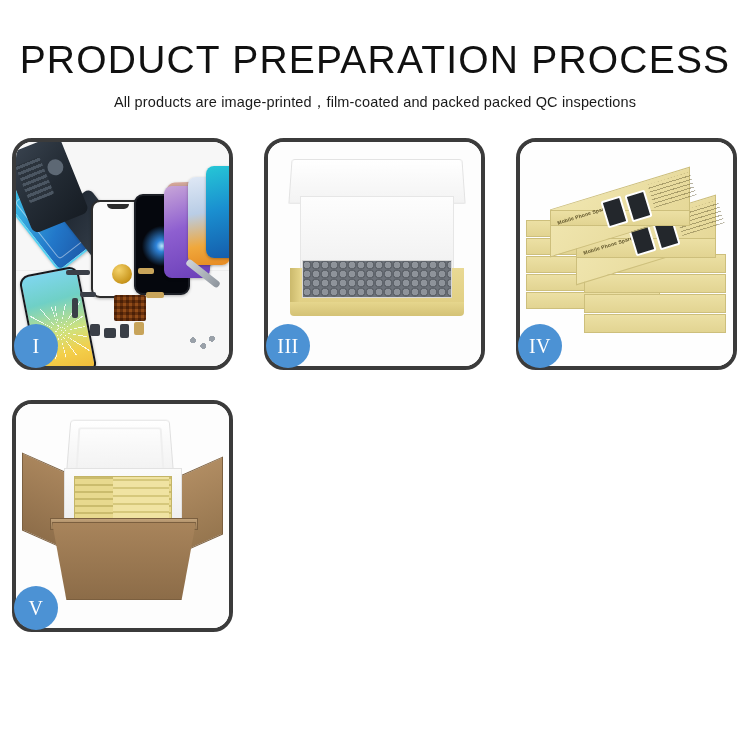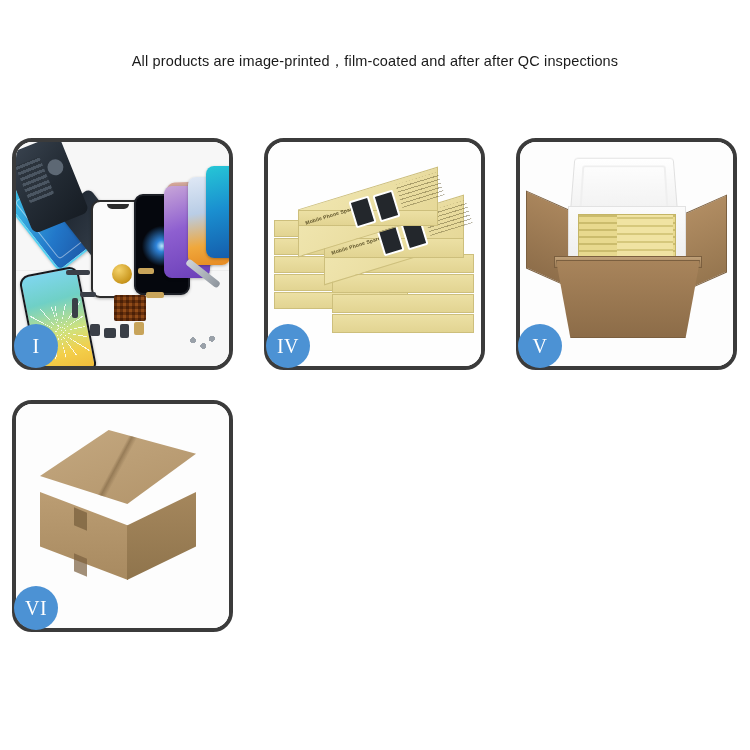--- a/index.html
+++ b/index.html
@@ -409,21 +409,22 @@
   .c6-tape2{
     position:absolute; left:58px; top:152px; width:13px; height:18px;
     background: rgba(122,96,62,.7);
     transform: skewY(22deg);
   }
 </style>
 </head>
 <body>
 
 <div class="header">
-  <p class="page-subtitle">All products are image-printed，film-coated and after after QC inspections</p>
+  <h1 class="page-title">PRODUCT PREPARATION PROCESS</h1>
+  <p class="page-subtitle">All products are image-printed，film-coated and packed packed QC inspections</p>
 </div>
 
 <div class="grid">
 
   <div class="panel">
     <div class="panel-inner">
       <div class="p1-bg"></div>
       <div class="phone ph-blueflat"></div>
       <div class="phone ph-darkback"></div>
       <div class="phone ph-glass"></div>
@@ -449,20 +450,31 @@
       <div class="flexc" style="left:122px;top:126px;width:16px;height:6px;"></div>
       <div class="flexc" style="left:130px;top:150px;width:18px;height:6px;"></div>
       <div class="flexc" style="left:118px;top:180px;width:10px;height:13px;"></div>
       <div class="tool"></div>
       <div class="screws"></div>
     </div>
     <div class="badge">I</div>
   </div>
 
 
+  <div class="panel">
+    <div class="panel-inner">
+      <div class="p3-bg"></div>
+      <div class="box3-lid"></div>
+      <div class="box3-foam"></div>
+      <div class="box3-body"></div>
+      <div class="box3-wrap"></div>
+      <div class="box3-front"></div>
+    </div>
+    <div class="badge">III</div>
+  </div>
 
   <div class="panel">
     <div class="panel-inner">
       <div class="p4-bg"></div>
       <div class="stack">
 
         <div class="sbox" style="left:0px;top:62px;width:132px;height:15px;"></div>
         <div class="sbox" style="left:0px;top:80px;width:132px;height:15px;"></div>
         <div class="sbox" style="left:0px;top:98px;width:132px;height:15px;"></div>
         <div class="sbox" style="left:0px;top:116px;width:132px;height:15px;"></div>
@@ -498,26 +510,14 @@
       <div class="flapR"></div>
       <div class="foamlid"></div>
       <div class="foambox"></div>
       <div class="yellowstack"></div>
       <div class="cartonrim"></div>
       <div class="cartonfront"></div>
     </div>
     <div class="badge">V</div>
   </div>
 
-  <div class="panel">
-    <div class="panel-inner">
-      <div class="p6-bg"></div>
-      <div class="c6-top"></div>
-      <div class="c6-top-seam"></div>
-      <div class="c6-left"></div>
-      <div class="c6-right"></div>
-      <div class="c6-tape"></div>
-      <div class="c6-tape2"></div>
-    </div>
-    <div class="badge">VI</div>
-  </div>
 
 </div>
 
 </body></html>

